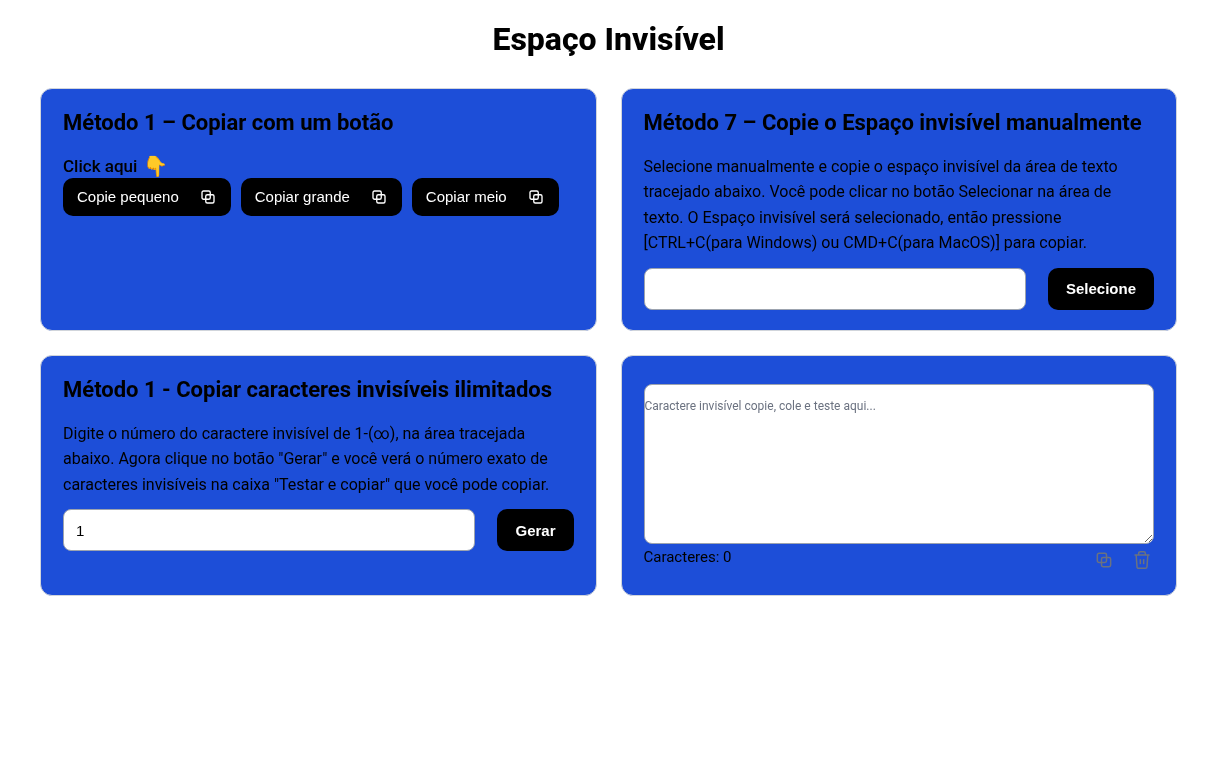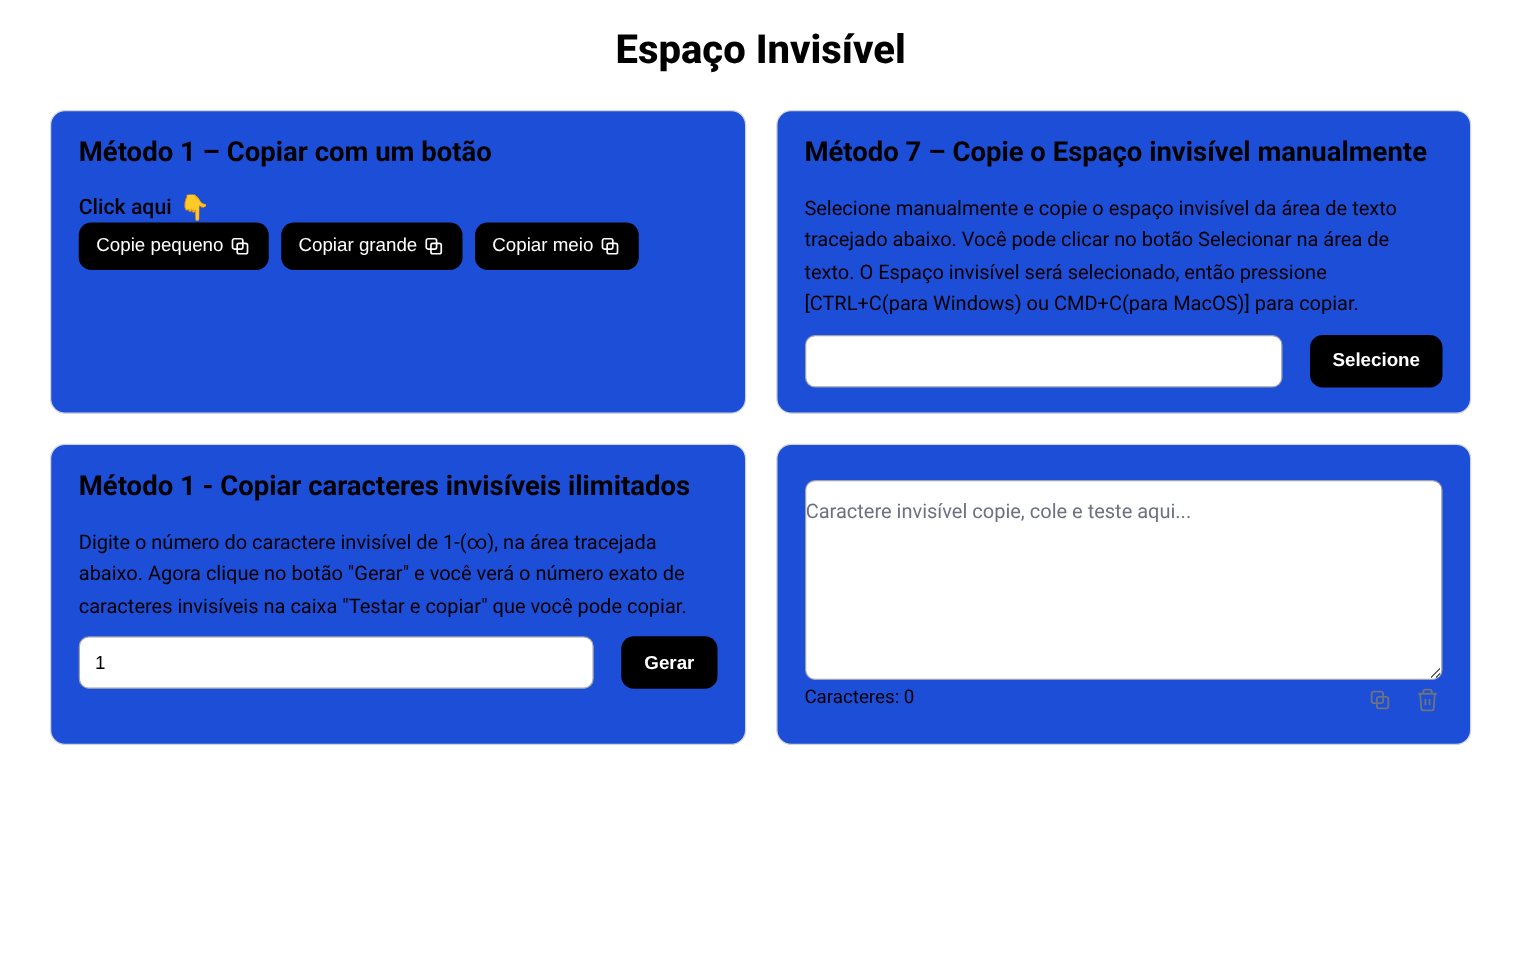--- a/index.html
+++ b/index.html
@@ -59,21 +59,21 @@
       background: #000;
       color: #fff;
       border: none;
       border-radius: 10px;
       padding: 10px 14px;
       font-size: 15px;
       font-weight: 500;
       cursor: pointer;
       display: inline-flex;
       align-items: center;
-      gap: 4px;
+      gap: 20px;
     }
     .btn-black-sm {
       background: #000;
       color: #fff;
       border: none;
       border-radius: 10px;
       padding: 10px 18px;
       font-size: 15px;
       font-weight: 600;
       cursor: pointer;
@@ -103,21 +103,21 @@
       padding: 10px 12px;
       font-size: 15px;
       height: 42px;
     }
     .textarea-big {
       width: 100%;
       min-height: 160px;
       border: 1px solid #9ca3af;
       border-radius: 8px;
       padding: 14px 0;
-      font-size: 16px;
+      font-size: 12px;
       font-family: inherit;
       resize: vertical;
       margin-top: 8px;
       color: #000;
     }
     .textarea-big::placeholder {
       color: #6b7280;
     }
     .footer-row {
       display: flex;

